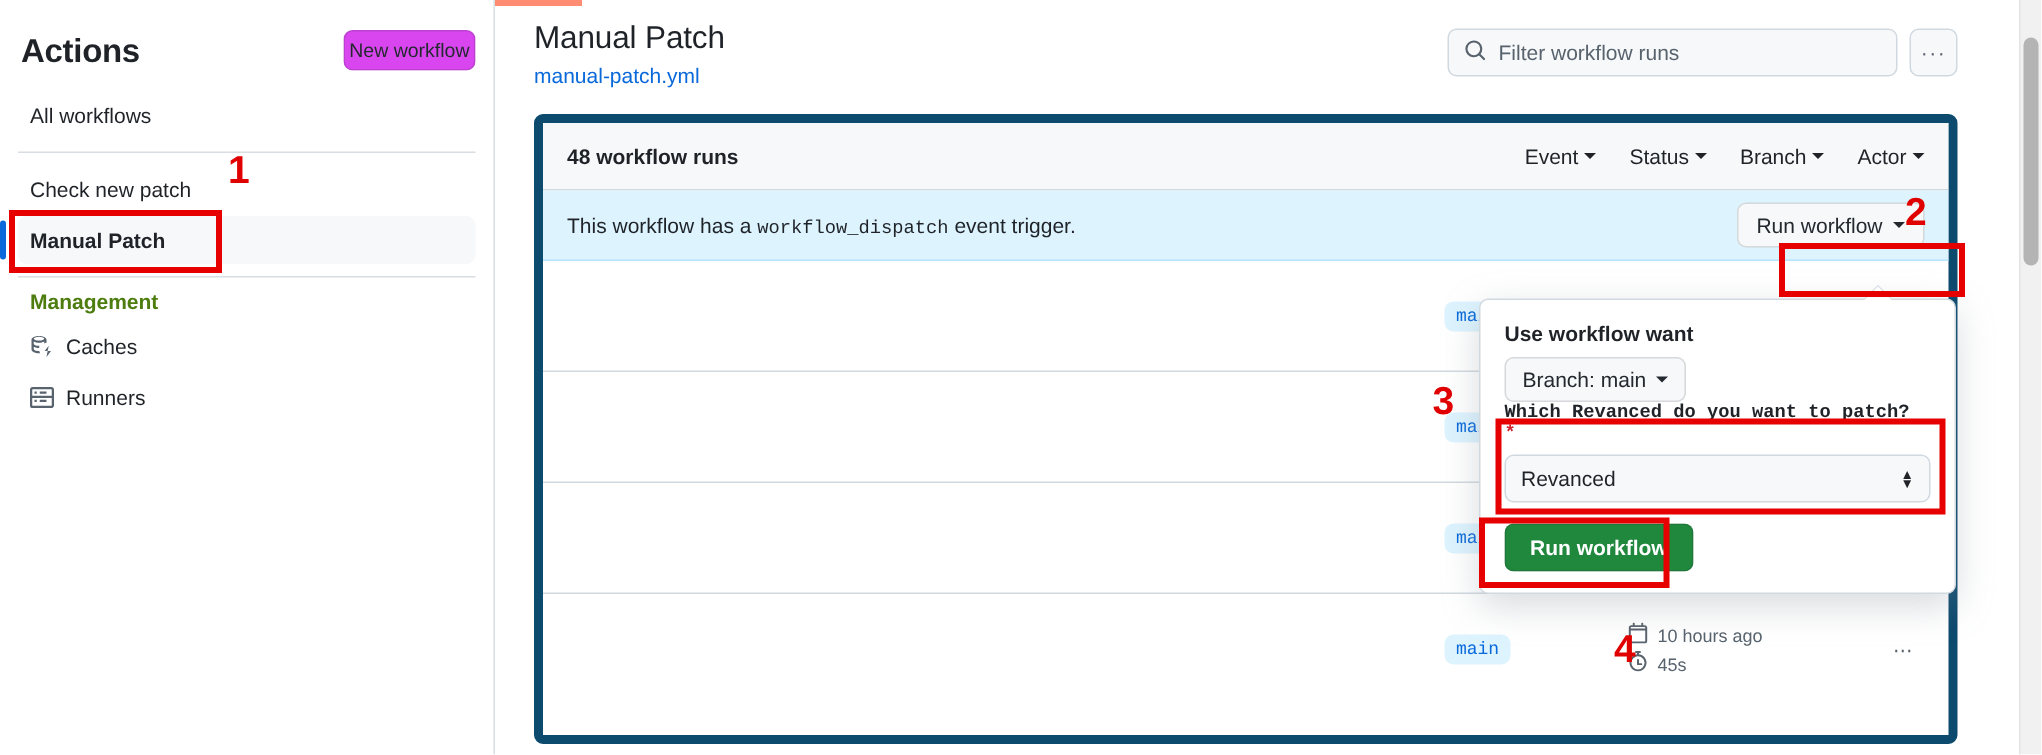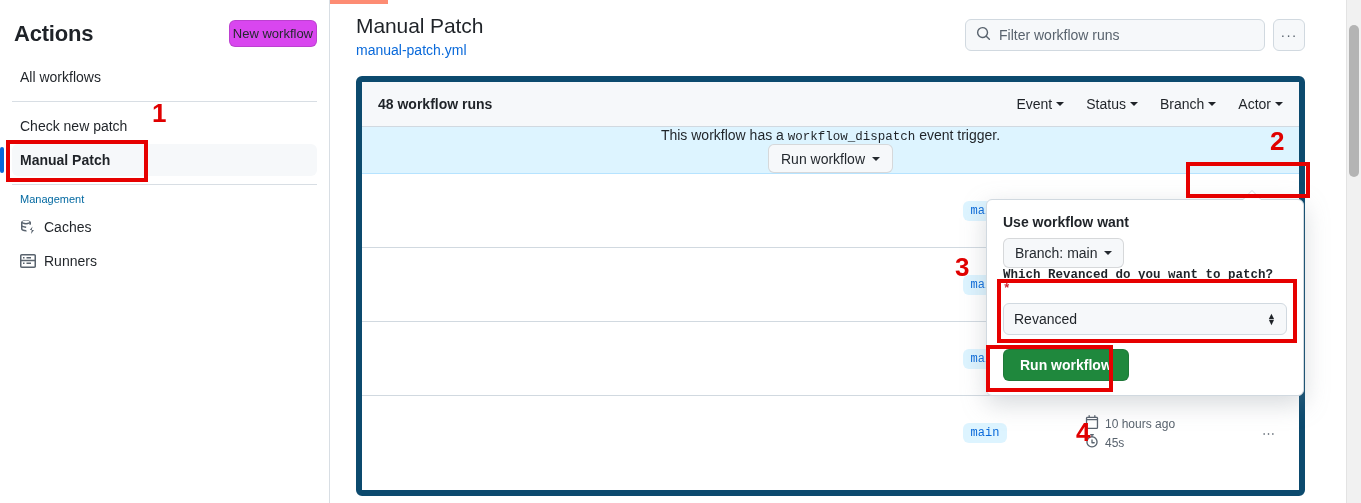--- a/index.html
+++ b/index.html
@@ -50,22 +50,22 @@
     background: #f6f8fa; font-weight: 600;
   }
   .nav-item.selected::before {
     content: ""; position: absolute; left: -12px; top: 3px;
     width: 4px; height: 26px; border-radius: 6px; background: #0969da;
   }
   .nav-divider {
     height: 1px; background: #d8dee4; margin: 8px 0 8px 0;
   }
   .nav-section-label {
-    font-size: 11px; color: #0369a1; padding: 0 8px;
-    margin: 4px 0 6px 0; font-weight: 400;
+    font-size: 14px; color: #4d7c0f; padding: 0 8px;
+    margin: 4px 0 6px 0; font-weight: 700;
   }
   .nav-icon { width: 16px; height: 16px; flex: 0 0 16px; color: #59636e; display:inline-flex; }
   .nav-icon svg { width: 16px; height: 16px; fill: currentColor; }
 
   
   .main {
     position: absolute; left: 331px; top: 0; right: 30px; height: 503px;
     padding: 14px 26px 0 25px;
     overflow: hidden;
   }
@@ -105,21 +105,20 @@
   }
   .runs-count { font-size: 14px; font-weight: 600; color: #1f2328; }
   .filters { display: flex; align-items: center; gap: 22px; }
   .filter-item { font-size: 14px; color: #1f2328; cursor: pointer; display: flex; align-items: center; gap: 4px;}
   .caret { width: 0; height: 0; border-left: 4px solid transparent; border-right: 4px solid transparent; border-top: 4px solid #1f2328; display:inline-block;}
 
   .dispatch-banner {
     background: #ddf4ff; border-bottom: 1px solid #b6e3ff;
     height: 47px; display: flex; align-items: center; justify-content: space-between;
     padding: 0 16px;
-    flex-direction: column;
   }
   .dispatch-text { font-size: 14px; color: #1f2328; }
   .dispatch-text code {
     font-family: "Liberation Mono", monospace; font-size: 12.5px;
     background: transparent; color: #1f2328;
   }
   .run-wf-btn {
     background: #f6f8fa; border: 1px solid rgba(31,35,40,0.15);
     border-radius: 6px; height: 30px; padding: 0 12px;
     display: flex; align-items: center; gap: 7px;

